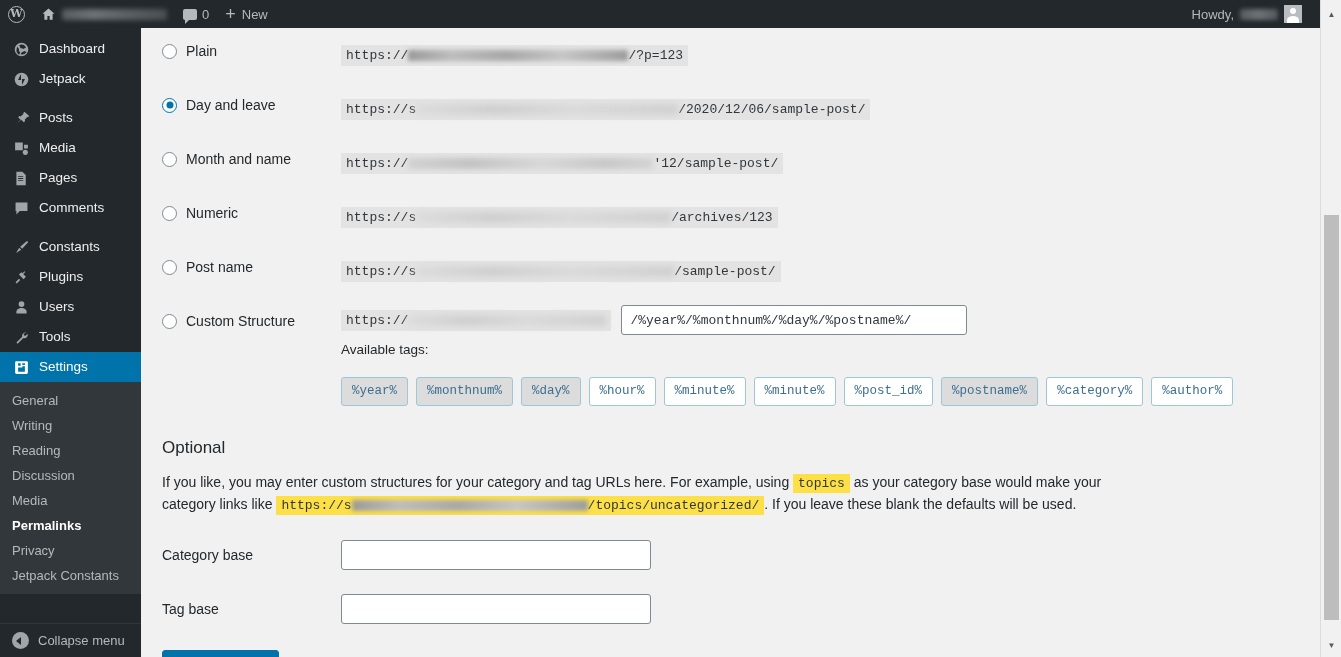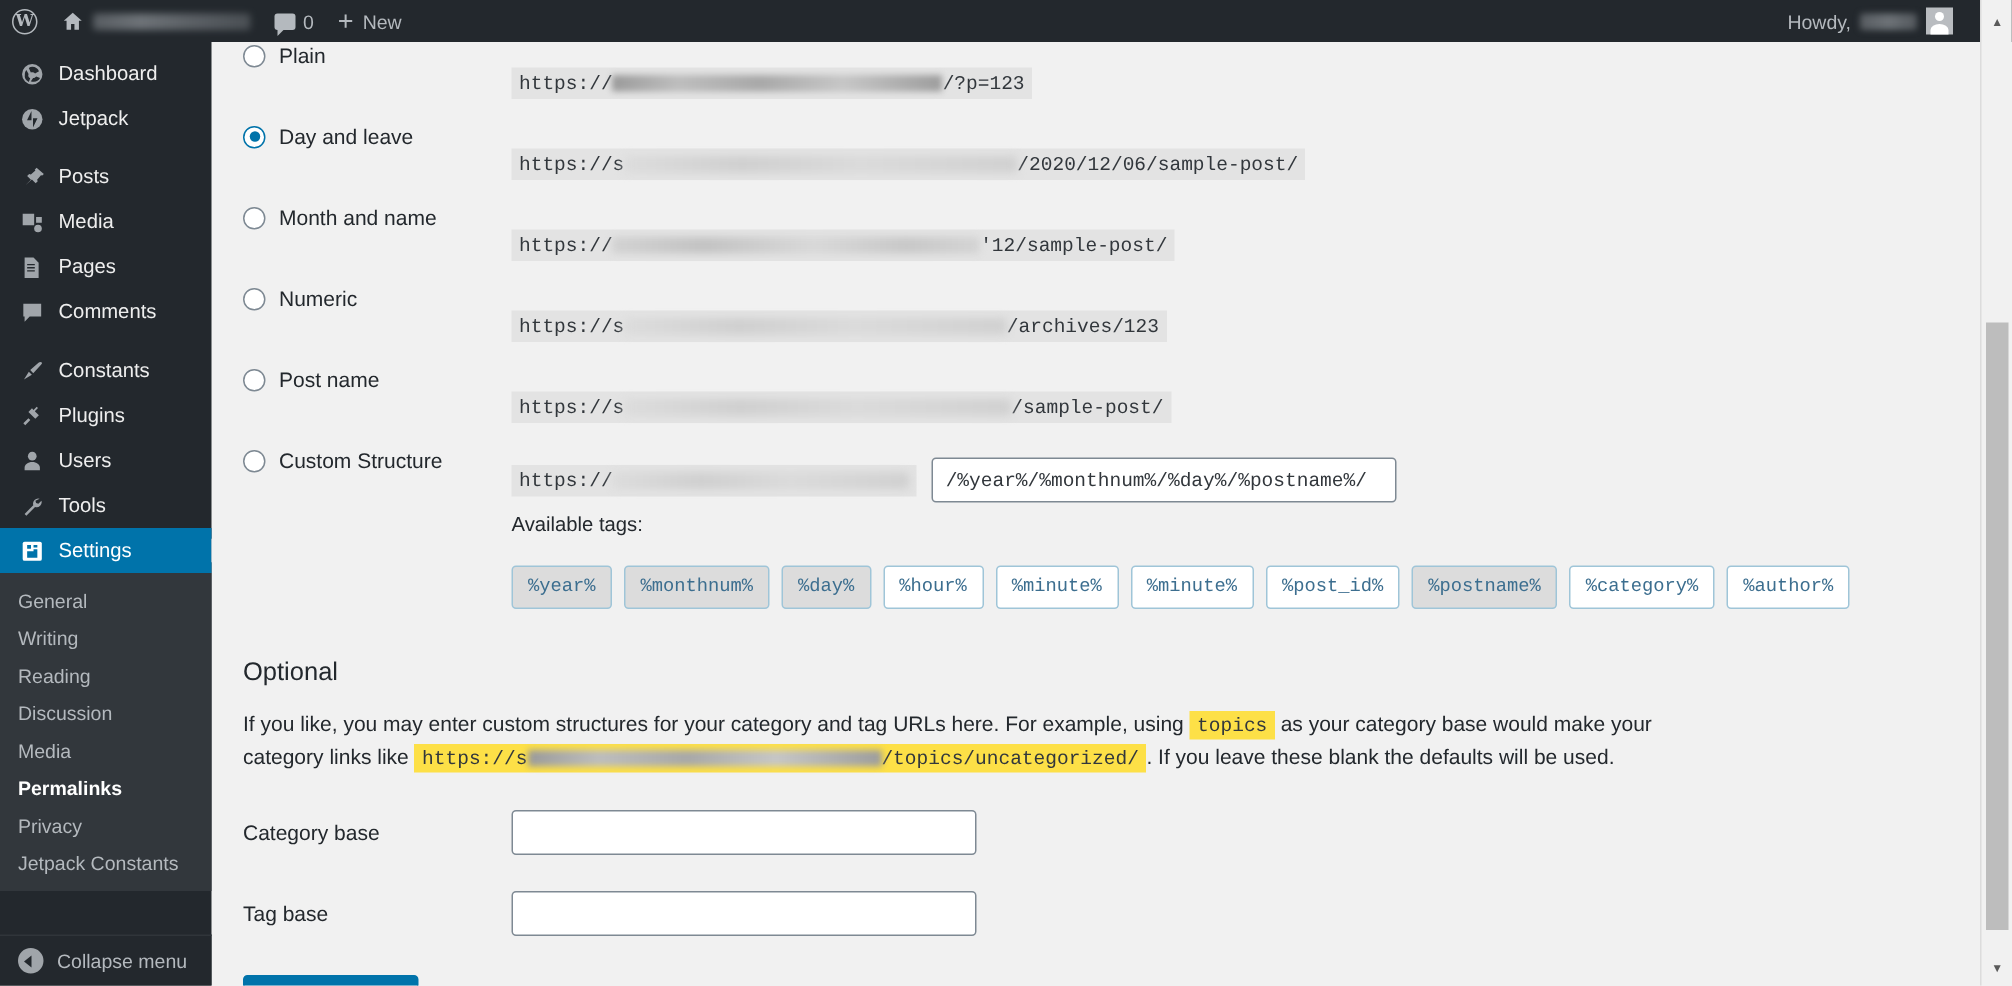--- a/index.html
+++ b/index.html
@@ -152,21 +152,21 @@
     font-size: 14px;
     overflow: hidden;
   }
 
   .form-table { width: 100%; }
   .row {
     display: flex; align-items: flex-start;
     height: 54px;
   }
   .row .label-cell {
-    width: 200px; padding-left: 21px; padding-top: 1px;
+    width: 200px; padding-left: 21px; padding-top: 15px;
     display: flex; align-items: center; gap: 9px;
   }
   .radio {
     width: 15px; height: 15px; border-radius: 50%;
     border: 1px solid #7e8993; background: #fff;
     position: relative; flex: 0 0 15px;
     box-shadow: 0 0 0 1px transparent;
   }
   .radio.checked { border-color: #0073aa; }
   .radio.checked::after {
@@ -196,21 +196,21 @@
     background: linear-gradient(90deg,#d2d2d2 0%,#c3c3c3 25%,#d8d8d8 55%,#c8c8c8 80%,#d4d4d4 100%);
     filter: blur(2.6px);
   }
   .blur-url.faint {
     background: linear-gradient(90deg,#dcdcdc 0%,#cfcfcf 30%,#dadada 60%,#d0d0d0 100%);
     filter: blur(3px);
   }
 
   #custom-structure-row { height: 44px; }
   #custom-structure-input {
-    width: 310px; height: 30px;
+    width: 346px; height: 30px;
     border: 1px solid #7e8993; border-radius: 3px;
     background: #fff;
     font-family: "Liberation Mono", monospace;
     font-size: 13px; color: #32373c;
     padding: 0 8px; margin-left: 10px;
     outline: none;
   }
   #available-tags-label {
     padding-left: 200px; padding-top: 0px;
     font-size: 13.5px; color: #23282d;

